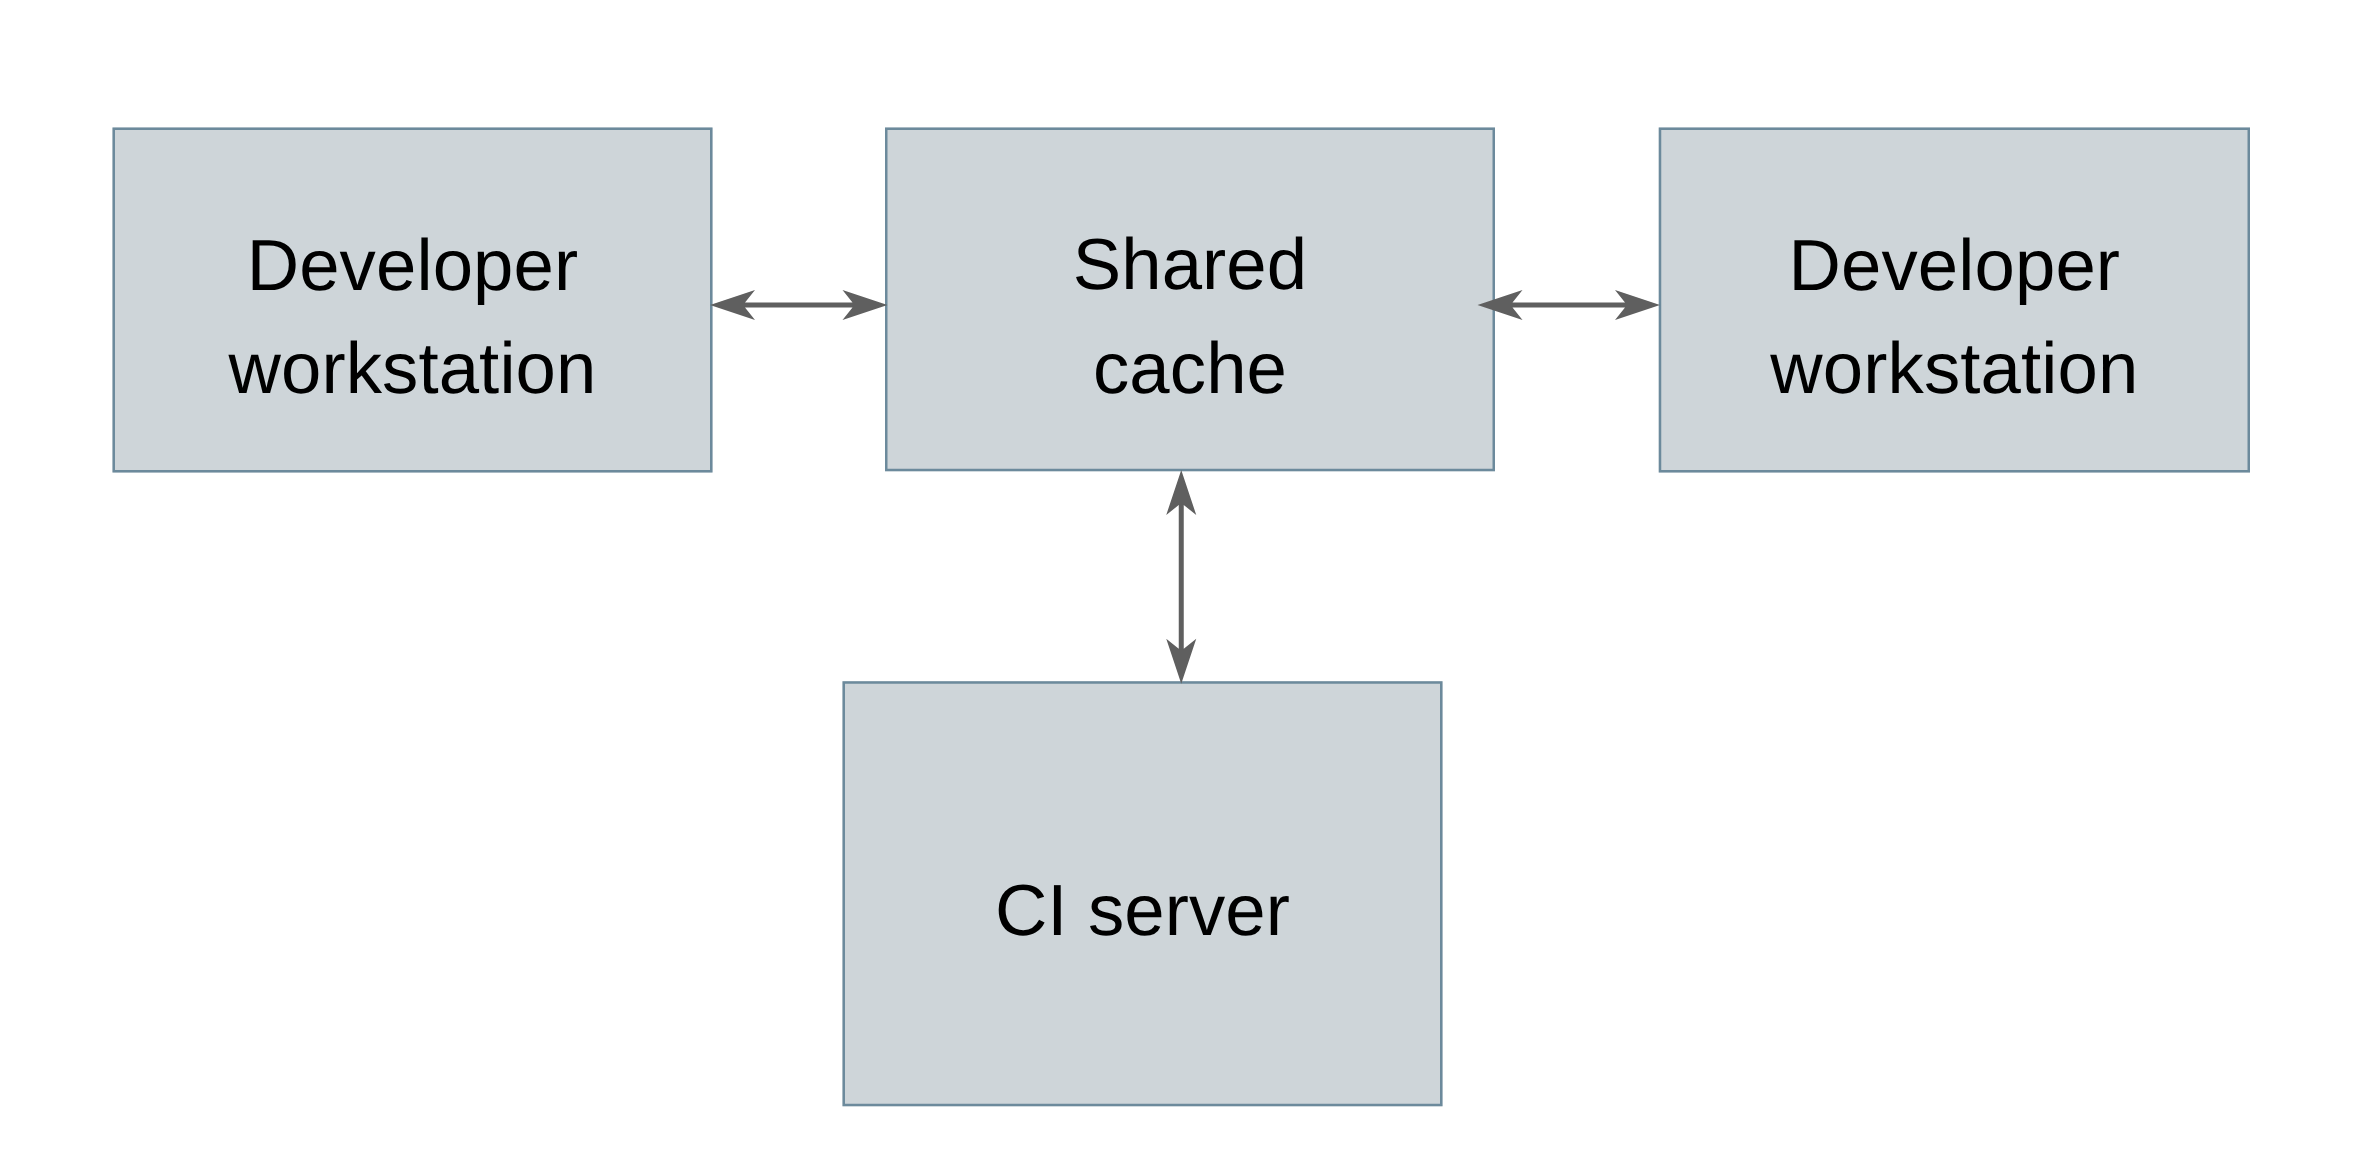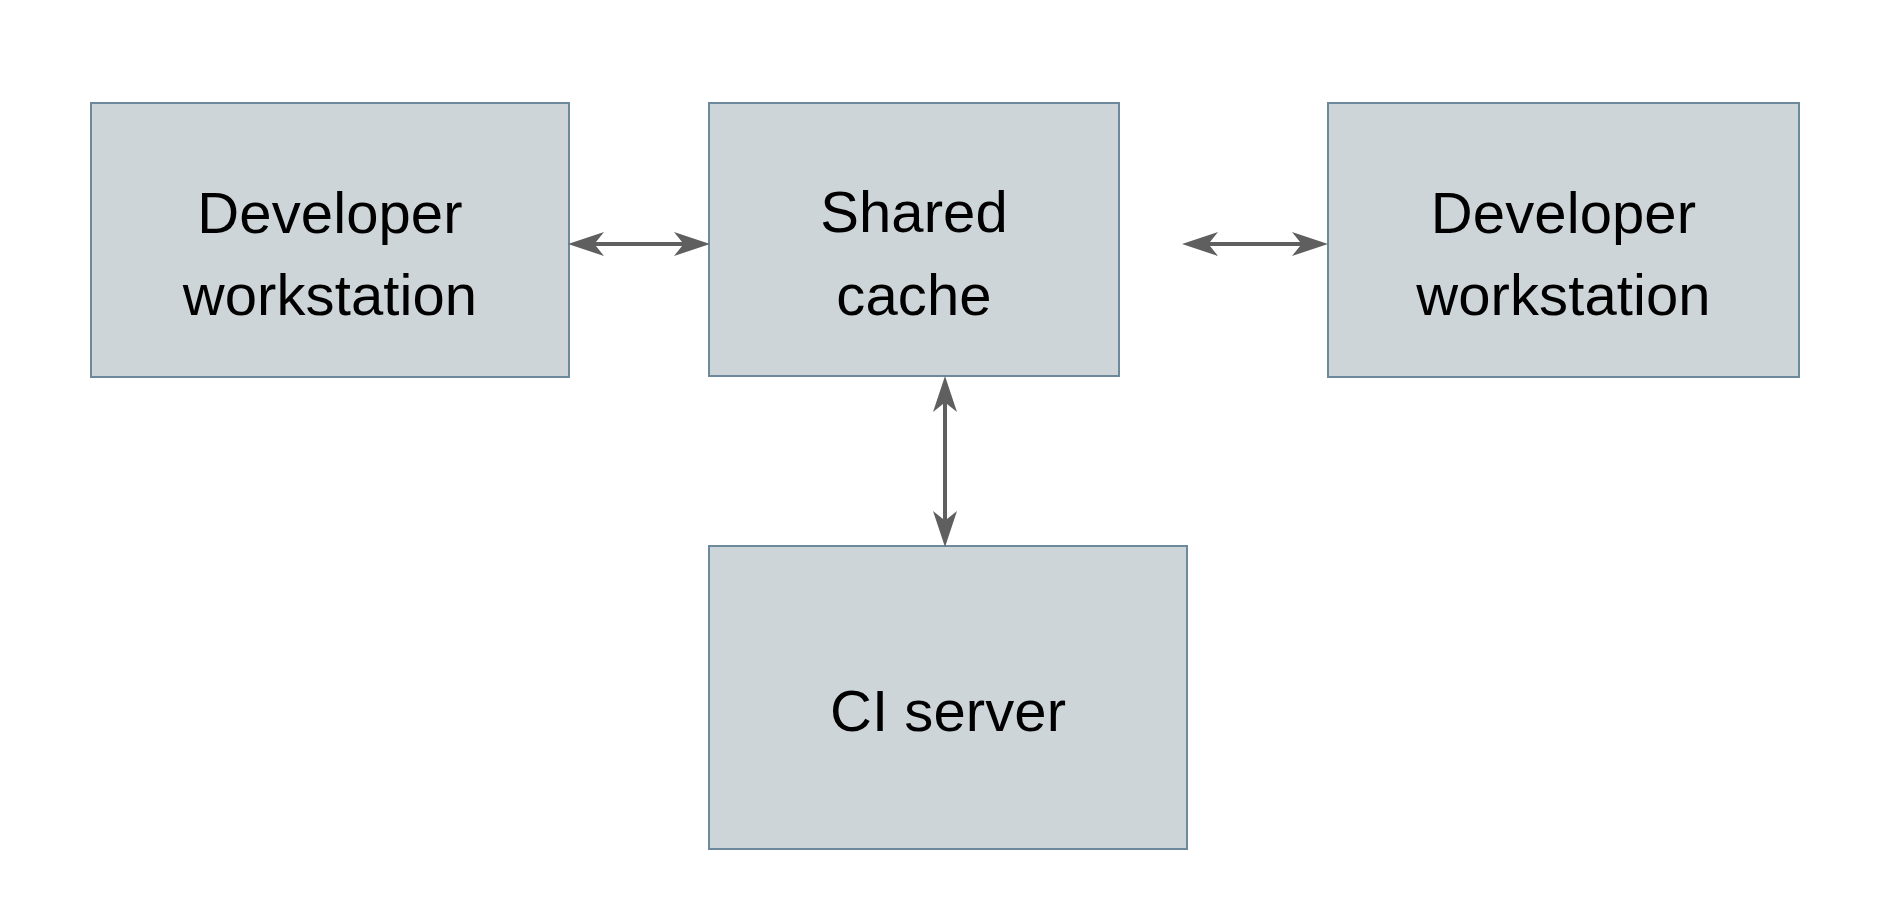--- a/index.html
+++ b/index.html
@@ -30,23 +30,23 @@
     font-size: 58px;
     font-weight: 400;
     line-height: 1.42;
     letter-spacing: 0.1px;
     white-space: pre-line;
     padding: 0 8px;
     margin-top: 28px;
   }
   
   #node-dev-left  { left: 90px;   top: 102px; width: 480px; height: 276px; }
-  #node-cache     { left: 708px;  top: 102px; width: 412px; height: 275px; }
+  #node-cache     { left: 708px;  top: 102px; width: 488px; height: 275px; }
   #node-dev-right { left: 1327px; top: 102px; width: 473px; height: 276px; }
-  #node-ci        { left: 708px;  top: 545px; width: 480px; height: 305px; }
+  #node-ci        { left: 674px;  top: 545px; width: 480px; height: 340px; }
 
   .edge {
     position: absolute;
     overflow: visible;
   }
   #edge-left-cache  { left: 566px; top: 215px;  width: 146px; height: 58px; }
   #edge-cache-right { left: 1180px; top: 215px; width: 150px; height: 58px; }
   #edge-cache-ci    { left: 916px; top: 374px;  width: 58px;  height: 175px; }
 
   .edge svg { display: block; overflow: visible; }

